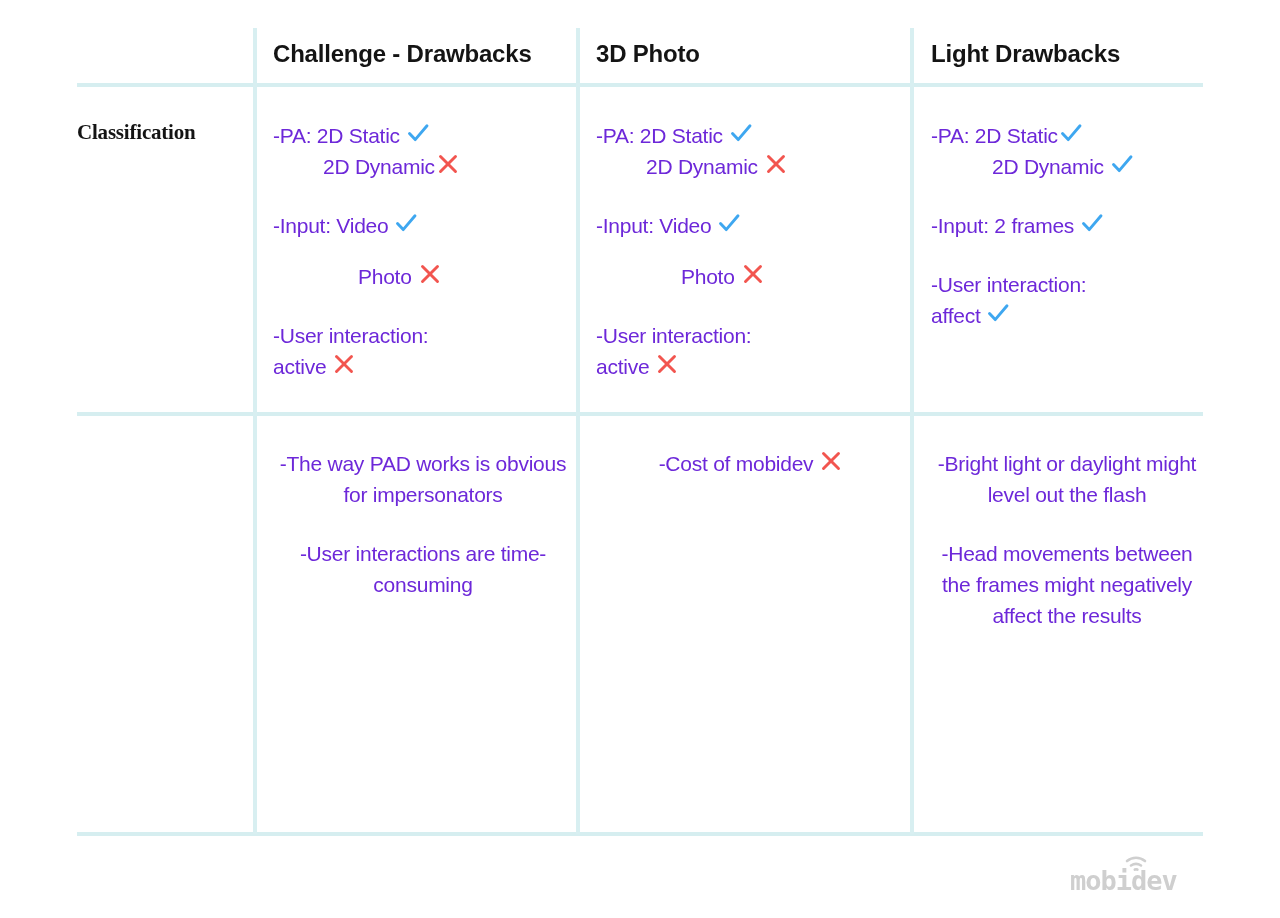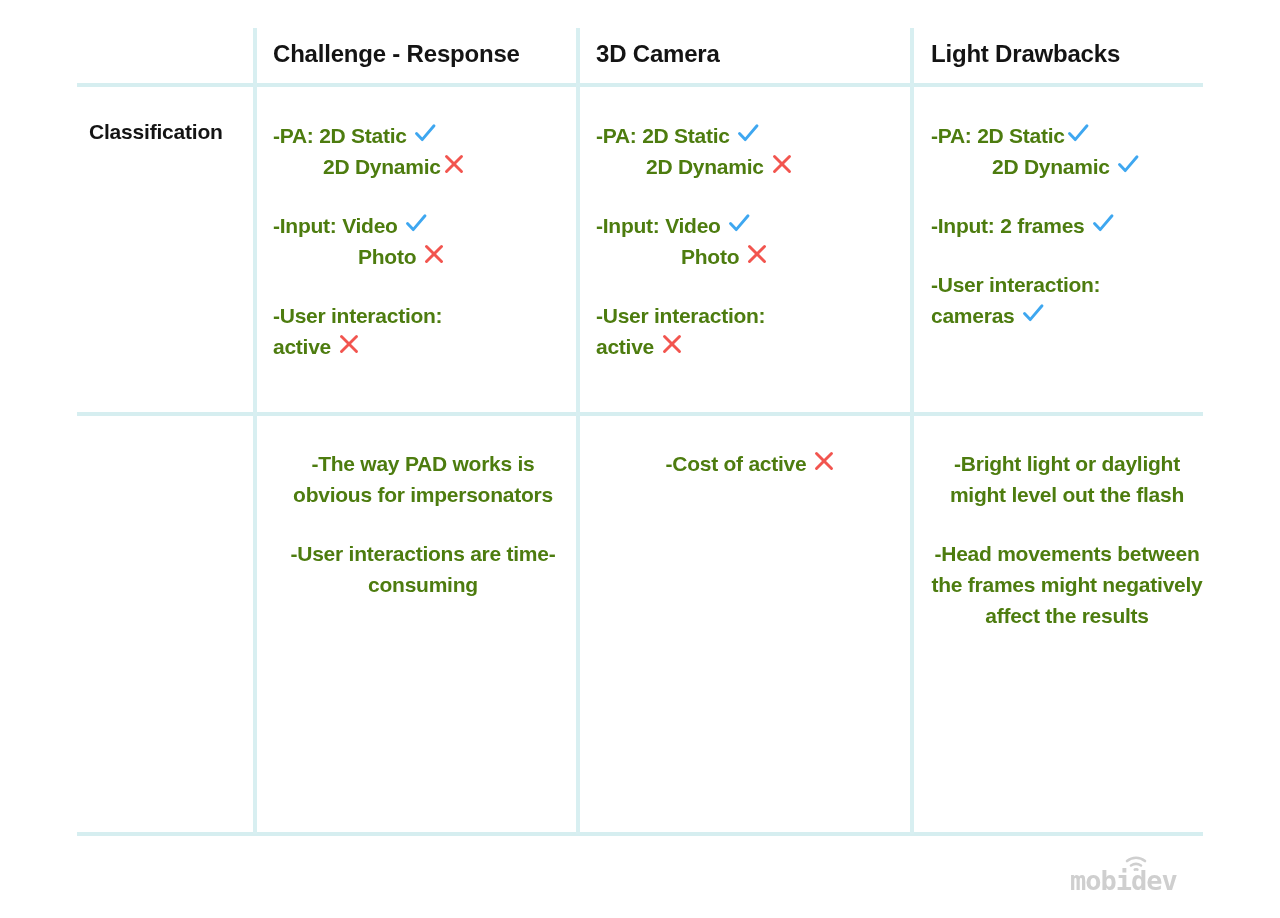--- a/index.html
+++ b/index.html
@@ -61,21 +61,21 @@
     position: absolute;
     inset: 0;
   }
 
   .cell {
     position: absolute;
     box-sizing: border-box;
   }
 
   
-  .col-label { left: 12px;   width: 176px; }
+  .col-label { left: 0px;   width: 176px; font-family: Liberation Serif, serif; }
   .col-1     { left: 196px; width: 300px; }
   .col-2     { left: 519px; width: 310px; }
   .col-3     { left: 854px; width: 272px; }
 
   
   .row-head  { top: 20px;  height: 44px; }
   .row-1     { top: 100px; height: 290px; }
   .row-2     { top: 428px; height: 384px; }
 
   
@@ -90,35 +90,35 @@
   .row-label {
     font-size: 21px;
     font-weight: 700;
     letter-spacing: -0.2px;
     color: #141414;
     white-space: nowrap;
   }
 
   .body-text {
     font-size: 21px;
-    font-weight: 700;
+    font-weight: 400;
     letter-spacing: -0.25px;
     line-height: 31px;
-    color: #4d7c0f;
+    color: #6d28d9;
   }
 
   .bullet-group { margin-bottom: 28px; }
   .bullet-group:last-child { margin-bottom: 0; }
 
   .line { white-space: nowrap; display: block; }
   .line.wrap { white-space: normal; text-align: center; }
 
   
   .ind-1 { padding-left: 50px; }
-  .ind-2 { padding-left: 85px; }
+  .ind-2 { padding-left: 85px; margin-top: 20px; }
   .ind-3 { padding-left: 61px; }
 
   
   .mark {
     display: inline-block;
     vertical-align: -2px;
     margin-left: 6px;
   }
   .mark.tight { margin-left: 1px; }
   .mark svg { display: block; }
@@ -153,25 +153,25 @@
 
     <div class="vrule v1"></div>
     <div class="vrule v2"></div>
     <div class="vrule v3"></div>
 
     <div class="grid">
 
       <div class="cell col-label row-head"></div>
 
       <div class="cell col-1 row-head">
-        <span class="col-header">Challenge - Response</span>
+        <span class="col-header">Challenge - Drawbacks</span>
       </div>
 
       <div class="cell col-2 row-head">
-        <span class="col-header">3D Camera</span>
+        <span class="col-header">3D Photo</span>
       </div>
 
       <div class="cell col-3 row-head">
         <span class="col-header">Light Drawbacks</span>
       </div>
 
       <div class="cell col-label row-1">
         <span class="row-label">Classification</span>
       </div>
 
@@ -252,39 +252,39 @@
                   <path d="M3.5 12.5 L9.2 18.6 L21 4.8" fill="none" stroke="#3ea7f0" stroke-width="2.9" stroke-linecap="round" stroke-linejoin="round"></path>
                 </svg></span></span>
           </div>
           <div class="bullet-group">
             <span class="line"><span>-Input: 2 frames</span><span class="mark"><svg width="24" height="24" viewBox="0 0 24 24">
                   <path d="M3.5 12.5 L9.2 18.6 L21 4.8" fill="none" stroke="#3ea7f0" stroke-width="2.9" stroke-linecap="round" stroke-linejoin="round"></path>
                 </svg></span></span>
           </div>
           <div class="bullet-group">
             <span class="line"><span>-User interaction:</span></span>
-            <span class="line"><span>cameras</span><span class="mark"><svg width="24" height="24" viewBox="0 0 24 24">
+            <span class="line"><span>affect</span><span class="mark"><svg width="24" height="24" viewBox="0 0 24 24">
                   <path d="M3.5 12.5 L9.2 18.6 L21 4.8" fill="none" stroke="#3ea7f0" stroke-width="2.9" stroke-linecap="round" stroke-linejoin="round"></path>
                 </svg></span></span>
           </div>
         </div>
 
 
       <div class="cell col-1 row-2 body-text" id="cell-drawbacks-challenge_response">
           <div class="bullet-group">
             <span class="line wrap"><span>-The way PAD works is obvious for impersonators</span></span>
           </div>
           <div class="bullet-group">
             <span class="line wrap"><span>-User interactions are time-consuming</span></span>
           </div>
         </div>
 
       <div class="cell col-2 row-2 body-text" id="cell-drawbacks-3d_camera">
           <div class="bullet-group">
-            <span class="line wrap"><span>-Cost of active</span><span class="mark"><svg width="24" height="24" viewBox="0 0 24 24">
+            <span class="line wrap"><span>-Cost of mobidev</span><span class="mark"><svg width="24" height="24" viewBox="0 0 24 24">
                   <g stroke="#f2554f" stroke-width="2.9" stroke-linecap="round">
                     <line x1="4.5" y1="4.5" x2="19.5" y2="19.5"></line>
                     <line x1="19.5" y1="4.5" x2="4.5" y2="19.5"></line>
                   </g>
                 </svg></span></span>
           </div>
         </div>
 
       <div class="cell col-3 row-2 body-text" id="cell-drawbacks-light_reflection">
           <div class="bullet-group">

